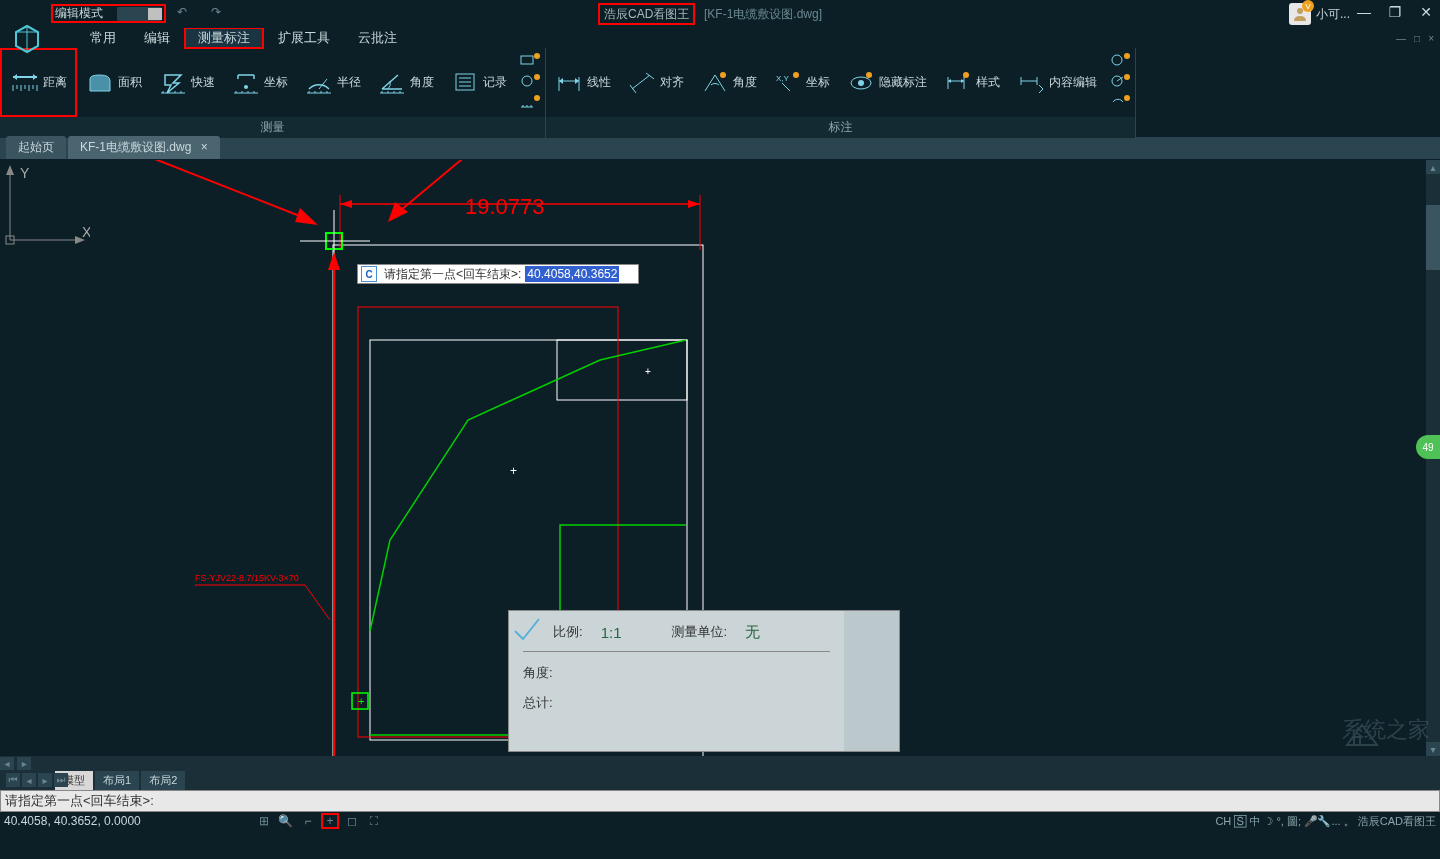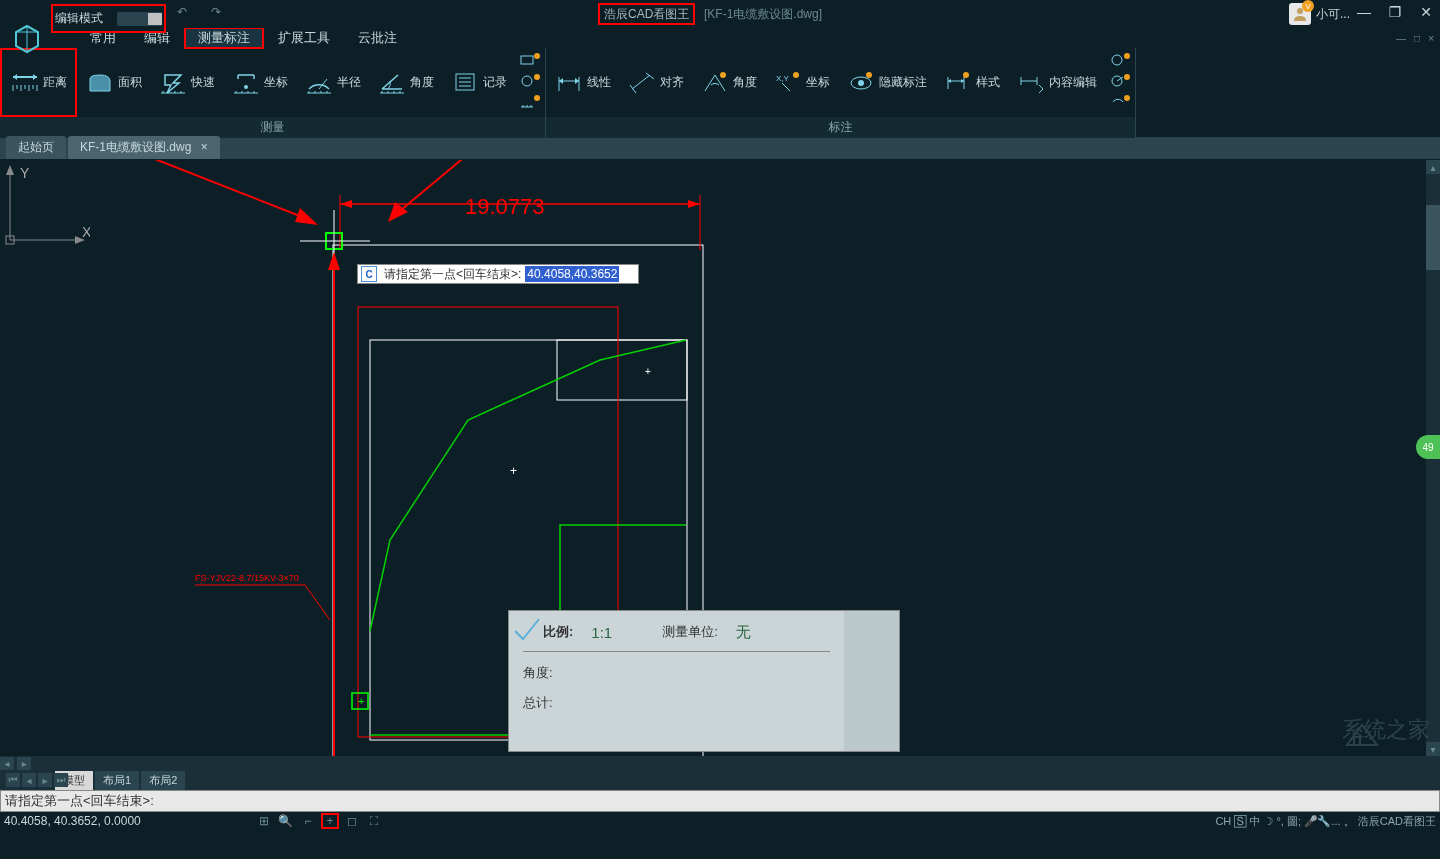--- a/index.html
+++ b/index.html
@@ -1,18 +1,18 @@
 <!DOCTYPE html>
 <html><head>
 <meta charset="utf-8">
 <style>
 *{margin:0;padding:0;box-sizing:border-box;font-family:"Microsoft YaHei",sans-serif;}
 body{background:#0d1f26;color:#c8d8dc;width:1440px;height:859px;overflow:hidden;position:relative;font-size:12px;}
 .titlebar{height:28px;background:#0d1f26;display:flex;align-items:center;position:relative;}
-.mode-switch{position:absolute;left:51px;top:4px;width:115px;height:29px;background:#0d1f26;border:2px solid red;display:flex;align-items:center;}
+.mode-switch{position:absolute;left:51px;top:4px;width:115px;height:19px;background:#0d1f26;border:2px solid red;display:flex;align-items:center;}
 .mode-text{color:#c8d8dc;font-size:12px;padding-left:2px;}
 .mode-toggle{width:45px;height:14px;background:#2a4550;margin-left:auto;margin-right:2px;border-radius:2px;display:flex;align-items:center;}
 .mode-toggle-knob{width:14px;height:12px;background:#c0c0c0;margin-left:auto;}
 .qat{position:absolute;left:175px;top:5px;display:flex;gap:20px;}
 .qat-icon{width:14px;height:14px;color:#6a8892;display:flex;align-items:center;justify-content:center;}
 .app-title{position:absolute;left:598px;top:3px;border:2px solid red;padding:0 4px;height:22px;display:flex;align-items:center;color:#a8b8bc;}
 .doc-title{position:absolute;left:704px;top:6px;color:#6a8892;}
 .user-area{position:absolute;right:90px;top:3px;display:flex;align-items:center;gap:5px;}
 .user-avatar{width:22px;height:22px;background:#e8e8e8;border-radius:3px;display:flex;align-items:center;justify-content:center;position:relative;}
 .user-badge{position:absolute;top:-3px;right:-3px;width:12px;height:12px;background:#f0a020;border-radius:50%;font-size:8px;color:#fff;display:flex;align-items:center;justify-content:center;}
@@ -363,21 +363,21 @@
         <span style="color:#2060c0;font-size:10px;font-weight:bold;">C</span>
       </span>
   <span class="input-prompt">请指定第一点&lt;回车结束&gt;:</span>
   <span class="input-value">40.4058,40.3652</span>
   <span style="flex:1;background:#fff;height:100%;"></span>
 </div>
 
 <div class="measure-panel" style="left:508px;top:450px;width:392px;height:142px;">
   <div class="measure-left">
     <div class="measure-row">
-      <span class="m-label" style="margin-left:20px;font-weight:bold;">比例:</span>
+      <span class="m-label" style="margin-left:30px;">比例:</span>
       <span class="m-value">1:1</span>
       <span class="m-label" style="margin-left:50px;">测量单位:</span>
       <span class="m-value">无</span>
     </div>
     <div style="height:1px;background:#888;margin:4px 0 10px;"></div>
     <div class="measure-row">
           <span class="m-label">角度:</span>
         </div>
     <div class="measure-row">
           <span class="m-label">总计:</span>

